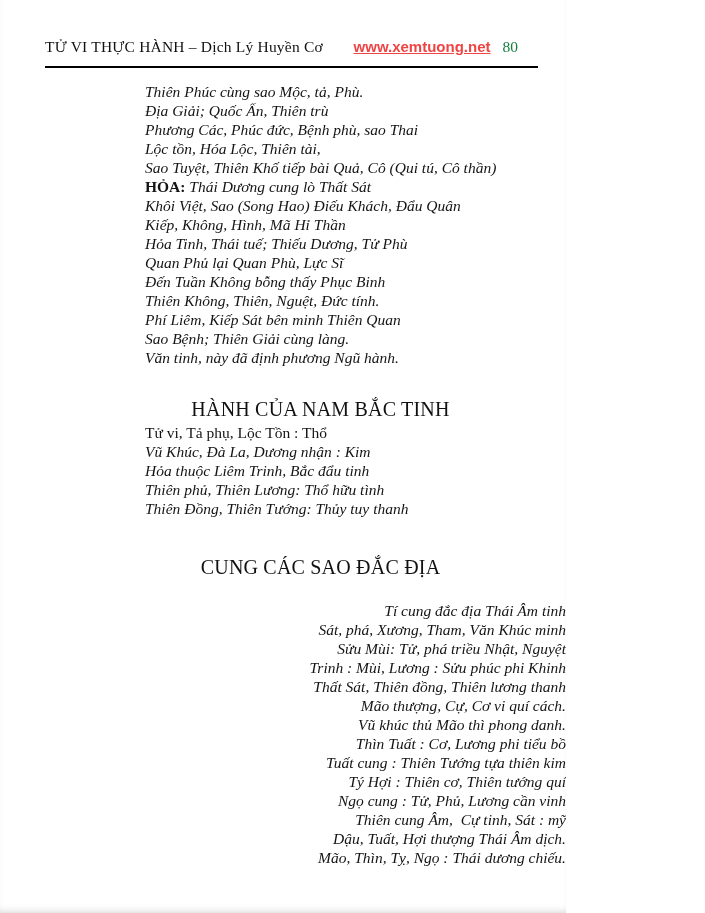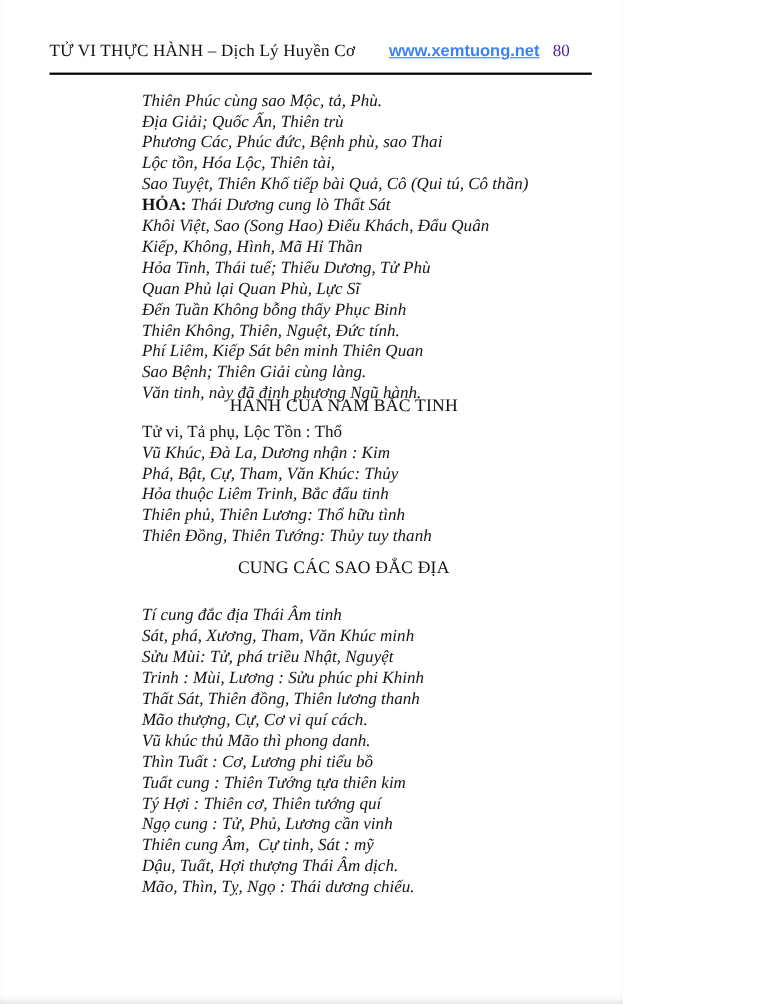--- a/index.html
+++ b/index.html
@@ -32,68 +32,69 @@
   .site-link {
     font-family: "Liberation Sans", sans-serif;
     font-weight: bold;
     font-size: 15px;
     text-decoration: underline;
     margin-right: 12px;
     cursor: pointer;
   }
   .page-number {
     font-size: 15.5px;
-    color: #4c1d95;
+    color: #15803d;
   }
   .header-rule {
     position: absolute;
     top: 66px;
     left: 45px;
     right: 28px;
     height: 2px;
     background: #000000;
   }
   
   .document-content {
     position: absolute;
     top: 82px;
-    left: 0;
+    left: 16px;
     right: 0;
   }
   .poem-line {
     margin-left: 129px;
     font-style: italic;
     font-size: 15.5px;
     line-height: 19px;
     white-space: pre;
   }
   .poem-line.upright { font-style: normal; }
   .line-prefix { font-style: normal; font-weight: bold; }
   .section-heading {
     padding-left: 59px;
     text-align: center;
     font-style: normal;
-    font-size: 16px;
+    font-size: 20px;
     line-height: 19px;
     letter-spacing: 0.2px;
     color: #111111;
     white-space: pre;
+    margin-top: 40px;
   }
   .section-1 { margin-top: -7px; }
   .section-1 .stanza { margin-top: 4px; }
   .section-2 { margin-top: 10px; }
-  .section-2 .stanza { margin-top: 24px; }
+  .section-2 .stanza { margin-top: 24px; text-align: right; }
 </style>
 </head>
 <body>
 
 <div class="page">
   <div class="page-header">
     <span class="header-title">TỬ VI THỰC HÀNH – Dịch Lý Huyền Cơ</span>
-    <a class="site-link" style="color: #3b82f6; text-align: right;">www.xemtuong.net</a>
+    <a class="site-link" style="color: #ef4444; text-align: right;">www.xemtuong.net</a>
     <span class="page-number">80</span>
   </div>
   <div class="header-rule"></div>
   <div class="document-content" id="content">
       <div class="section section-0">
         <div class="stanza">
           <div class="poem-line">Thiên Phúc cùng sao Mộc, tả, Phù.</div>
           <div class="poem-line">Địa Giải; Quốc Ấn, Thiên trù</div>
           <div class="poem-line">Phương Các, Phúc đức, Bệnh phù, sao Thai</div>
           <div class="poem-line">Lộc tồn, Hóa Lộc, Thiên tài,</div>
@@ -108,21 +109,20 @@
           <div class="poem-line">Phí Liêm, Kiếp Sát bên minh Thiên Quan</div>
           <div class="poem-line">Sao Bệnh; Thiên Giải cùng làng.</div>
           <div class="poem-line">Văn tinh, này đã định phương Ngũ hành.</div>
         </div>
       </div>
       <div class="section section-1">
         <div class="section-heading">HÀNH CỦA NAM BẮC TINH</div>
         <div class="stanza">
           <div class="poem-line upright">Tử vi, Tả phụ, Lộc Tồn : Thổ</div>
           <div class="poem-line">Vũ Khúc, Đà La, Dương nhận : Kim</div>
-          <div class="poem-line">Phá, Bật, Cự, Tham, Văn Khúc: Thủy</div>
           <div class="poem-line">Hỏa thuộc Liêm Trinh, Bắc đẩu tinh</div>
           <div class="poem-line">Thiên phủ, Thiên Lương: Thổ hữu tình</div>
           <div class="poem-line">Thiên Đồng, Thiên Tướng: Thủy tuy thanh</div>
         </div>
       </div>
       <div class="section section-2">
         <div class="section-heading">CUNG CÁC SAO ĐẮC ĐỊA</div>
         <div class="stanza">
           <div class="poem-line">Tí cung đắc địa Thái Âm tinh</div>
           <div class="poem-line">Sát, phá, Xương, Tham, Văn Khúc minh</div>

